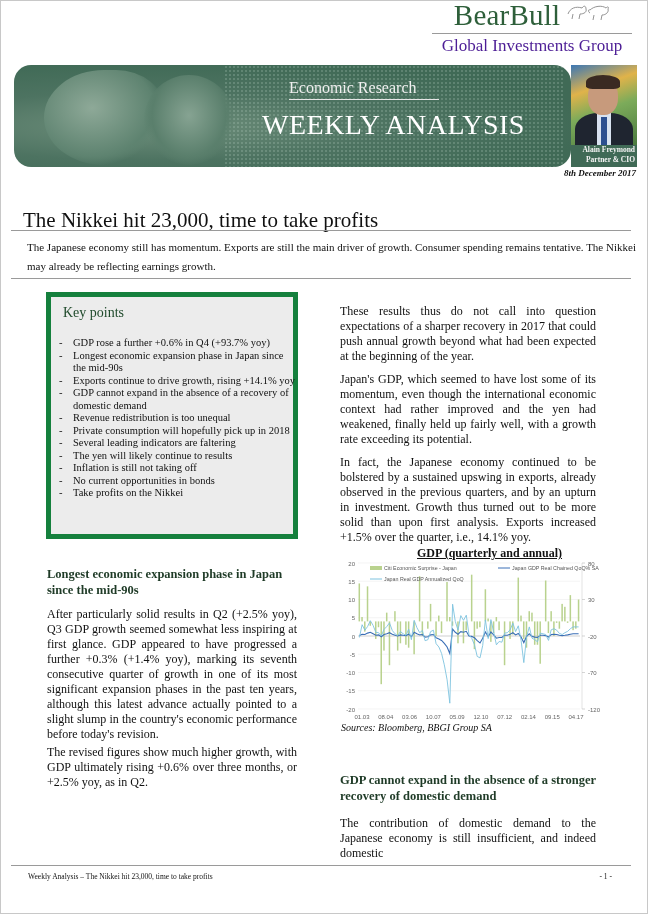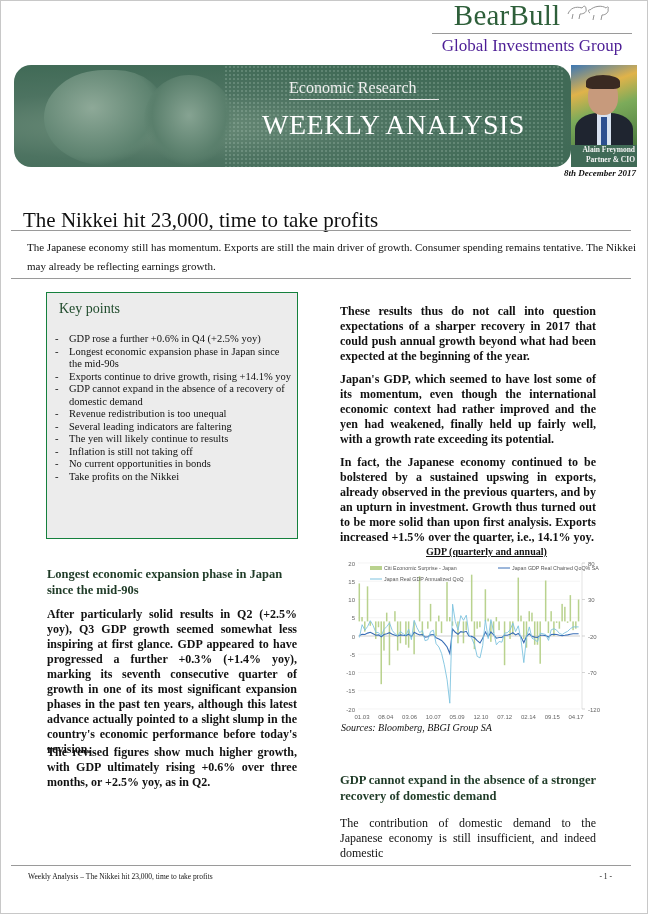--- a/index.html
+++ b/index.html
@@ -30,29 +30,29 @@
   .portrait .suit { position:absolute; left:4px; top:48px; width:58px; height:40px; border-radius:40% 40% 0 0; background:#1f2530; }
   .portrait .shirt { position:absolute; left:26px; top:48px; width:14px; height:32px; background:#d8e2f0; }
   .portrait .tie { position:absolute; left:30px; top:52px; width:6px; height:28px; background:#2c4f8f; }
   .person-caption { position:absolute; left:571px; top:145px; width:66px; height:22px; background:#406a56;
                     color:#f4f4f4; font-size:7.5px; font-weight:bold; text-align:right; line-height:10px; padding-right:2px; box-sizing:border-box; }
   .issue-date { position:absolute; right:12px; top:168px; font-size:9px; font-style:italic; font-weight:bold; }
   .headline { position:absolute; left:23px; top:188px; font-size:21px; color:#111;margin-top:20px; }
   .rule { position:absolute; left:11px; width:620px; height:1px; background:#9a9a9a; }
   .lede { position:absolute; left:27px; top:238px; width:610px; font-size:11px; line-height:19px; }
   .keybox { position:absolute; left:46px; top:292px; width:252px; height:247px; background:#ececec;
-            border:1px solid #15803d; box-sizing:border-box; }
+            border:5px solid #15803d; box-sizing:border-box; }
   .key-title { position:absolute; left:12px; top:8px; font-size:14px; color:#1f4a2b; }
   .key-list { position:absolute; left:6px; top:40px; margin:0; padding:0; list-style:none; width:240px; }
   .key-list li { position:relative; padding-left:16px; font-size:10.5px; line-height:12.5px; }
   .key-list li::before { content:"-"; position:absolute; left:2px; top:0; }
   .sec-head { position:absolute; font-size:12.5px; line-height:16px; font-weight:bold; color:#1f3b27; }
-  .para { position:absolute; font-size:12px; line-height:15px; text-align:justify; font-weight:bold; }
+  .para { position:absolute; font-size:12px; line-height:15px; text-align:justify; font-weight:normal; }
   .para.normal { font-weight:normal; }
-  .chart-title { position:absolute; left:426px; top:546px; font-size:10px; font-weight:bold; text-decoration:underline; }
+  .chart-title { position:absolute; left:417px; top:546px; font-size:12px; font-weight:bold; text-decoration:underline; }
   .chart-svg { position:absolute; left:340px; top:557px; }
   .chart-source { position:absolute; left:341px; top:722px; font-size:10px; font-style:italic; }
   .footer-rule { position:absolute; left:11px; top:865px; width:620px; height:1px; background:#9a9a9a; }
   .footer-text { position:absolute; left:28px; top:872px; font-size:7.5px; }
   .footer-page { position:absolute; right:36px; top:872px; font-size:7.5px; }
   .svg-text { font-family:"Liberation Sans","DejaVu Sans",sans-serif; }
 </style>
 </head>
 <body>
 
@@ -92,25 +92,26 @@
 <div class="issue-date">8th December 2017</div>
 
 <div class="headline">The Nikkei hit 23,000, time to take profits</div>
 <div class="rule" style="top:230px;"></div>
 <div class="lede">The Japanese economy still has momentum. Exports are still the main driver of growth. Consumer spending remains tentative. The Nikkei may already be reflecting earnings growth.</div>
 <div class="rule" style="top:278px;"></div>
 
 <div class="keybox">
   <div class="key-title">Key points</div>
   <ul class="key-list">
-    <li>GDP rose a further +0.6% in Q4 (+2.5% yoy)</li>
+    <li>GDP rose a further +0.6% in Q4 (+93.7% yoy)</li>
     <li>Longest economic expansion phase in Japan since the mid-90s</li>
     <li>Exports continue to drive growth, rising +14.1% yoy</li>
     <li>GDP cannot expand in the absence of a recovery of domestic demand</li>
     <li>Revenue redistribution is too unequal</li>
+    <li>Private consumption will hopefully pick up in 2018</li>
     <li>Several leading indicators are faltering</li>
     <li>The yen will likely continue to results</li>
     <li>Inflation is still not taking off</li>
     <li>No current opportunities in bonds</li>
     <li>Take profits on the Nikkei</li>
   </ul>
 </div>
 
 <div class="sec-head" style="left:47px; top:566px; width:250px;">Longest economic expansion phase in Japan since the mid-90s</div>
 <div class="para" style="left:47px; top:607px; width:250px;">After particularly solid results in Q2 (+2.5% yoy), Q3 GDP growth seemed somewhat less inspiring at first glance. GDP appeared to have progressed a further +0.3% (+1.4% yoy), marking its seventh consecutive quarter of growth in one of its most significant expansion phases in the past ten years, although this latest advance actually pointed to a slight slump in the country's economic performance before today's revision.</div>

